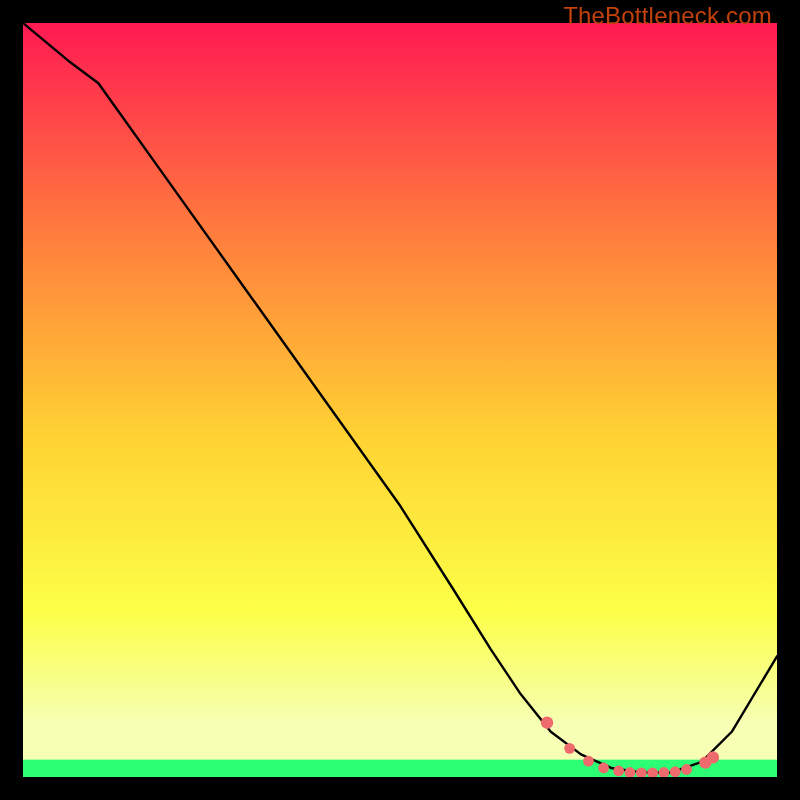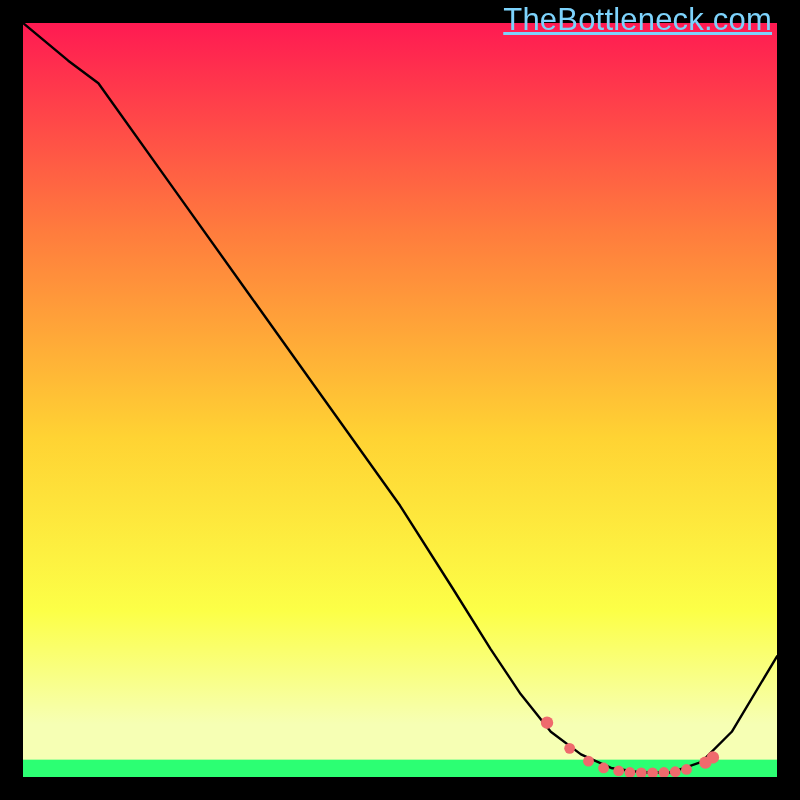--- a/index.html
+++ b/index.html
@@ -23,26 +23,25 @@
     position: absolute;
     left: 0;
     top: 0;
     width: 754px;
     height: 754px;
   }
   .watermark {
     position: absolute;
     top: 2px;
     right: 28px;
-    color: #7dd3fc;
-    font-size: 31px;
+    color: #c2410c;
+    font-size: 24px;
     font-weight: 500;
     letter-spacing: 0.2px;
     z-index: 20;
-    text-decoration: underline;
   }
   svg { display: block; }
 </style>
 </head>
 <body>
 
 <div class="watermark">TheBottleneck.com</div>
 
 <div class="frame">
   <svg class="plot" viewBox="0 0 754 754" preserveAspectRatio="none">

